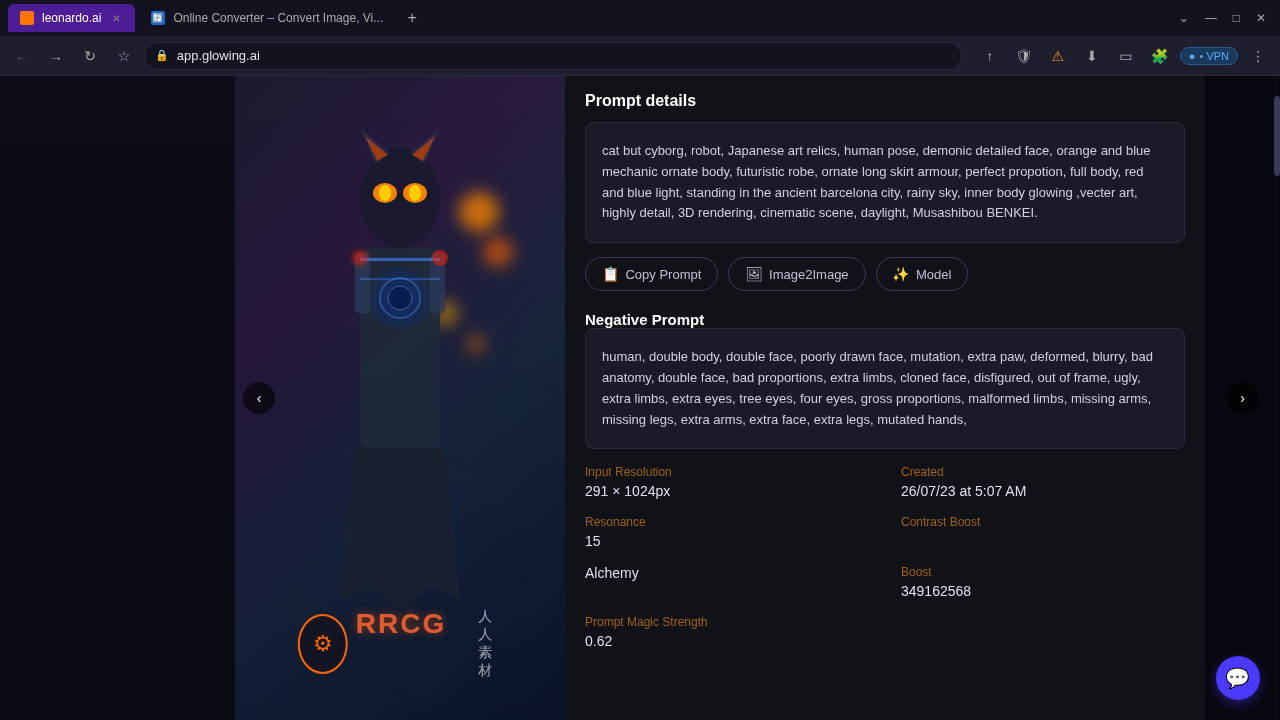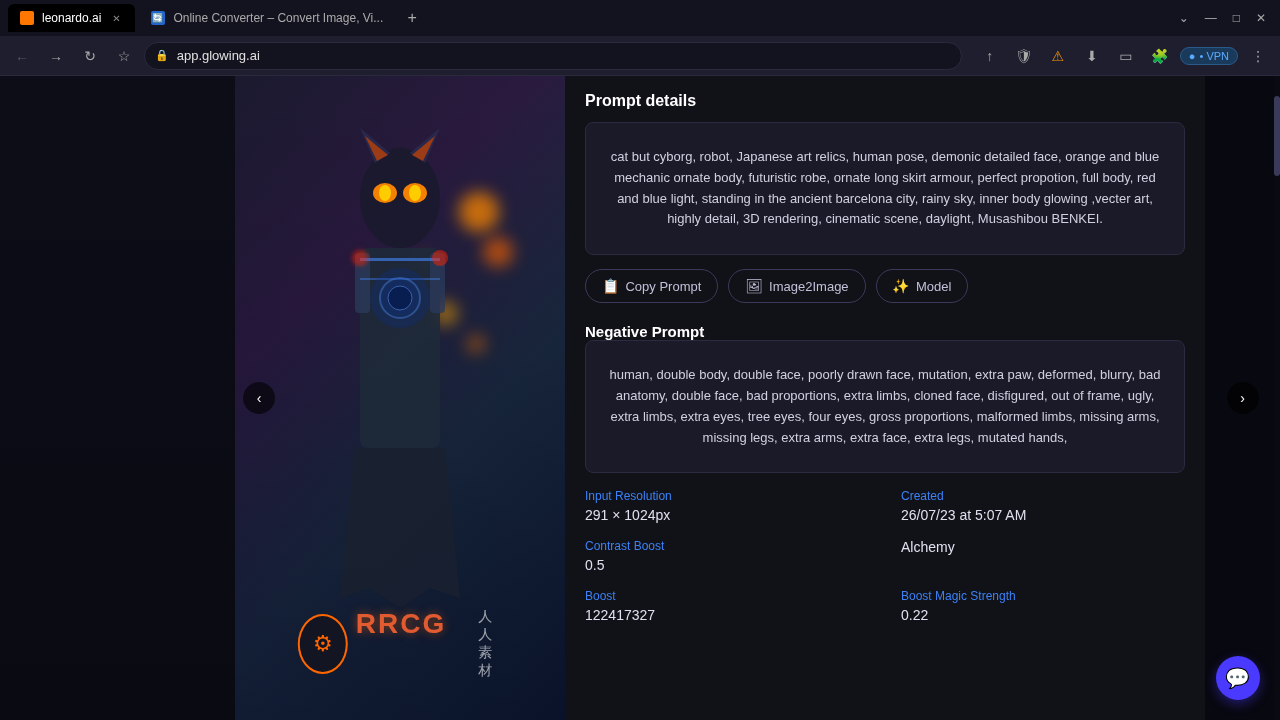--- a/index.html
+++ b/index.html
@@ -29,21 +29,21 @@
       display: flex;
       align-items: center;
       height: 28px;
       padding: 0 12px;
       border-radius: 6px 6px 0 0;
       font-size: 12px;
       gap: 8px;
       color: #aaa;
     }
     .tab.active {
-      background: #000000;
+      background: #4c1d95;
       color: #fff;
     }
     .tab-favicon {
       width: 14px;
       height: 14px;
       border-radius: 2px;
       background: #ff7700;
       display: inline-block;
       flex-shrink: 0;
     }
@@ -205,26 +205,25 @@
       font-size: 16px;
       font-weight: 600;
       color: #ffffff;
       margin-bottom: 12px;
     }
 
     .prompt-box {
       background: #1a1a28;
       border: 1px solid #2a2a40;
       border-radius: 8px;
-      padding: 24px 16px;
+      padding: 18px 16px;
       font-size: 13px;
       color: #d0d0e0;
       line-height: 1.6;
       margin-bottom: 14px;
-      text-align: center;
     }
 
     .action-buttons {
       display: flex;
       gap: 10px;
       margin-bottom: 20px;
     }
     .action-btn {
       display: flex;
       align-items: center;
@@ -248,21 +247,21 @@
 
     .metadata-grid {
       display: grid;
       grid-template-columns: 1fr 1fr;
       gap: 16px 32px;
       margin-top: 16px;
     }
     .meta-item {}
     .meta-label {
       font-size: 12px;
-      color: #3b82f6;
+      color: #a16207;
       margin-bottom: 4px;
     }
     .meta-value {
       font-size: 14px;
       color: #e0e0f0;
       font-weight: 500;
     }
 
     
     .watermark {
@@ -500,33 +499,36 @@
     <div class="metadata-grid">
       <div class="meta-item">
         <div class="meta-label">Input Resolution</div>
         <div class="meta-value">291 × 1024px</div>
       </div>
       <div class="meta-item">
         <div class="meta-label">Created</div>
         <div class="meta-value">26/07/23 at 5:07 AM</div>
       </div>
       <div class="meta-item">
+        <div class="meta-label">Resonance</div>
+        <div class="meta-value">15</div>
+      </div>
+      <div class="meta-item">
         <div class="meta-label">Contrast Boost</div>
-        <div class="meta-value">0.5</div>
       </div>
       <div class="meta-item">
         <div class="meta-value">Alchemy</div>
       </div>
       <div class="meta-item">
         <div class="meta-label">Boost</div>
-        <div class="meta-value">122417327</div>
-      </div>
-      <div class="meta-item">
-        <div class="meta-label">Boost Magic Strength</div>
-        <div class="meta-value">0.22</div>
+        <div class="meta-value">349162568</div>
+      </div>
+      <div class="meta-item">
+        <div class="meta-label">Prompt Magic Strength</div>
+        <div class="meta-value">0.62</div>
       </div>
     </div>
   </div>
 
   <div class="far-right">
     <div class="far-right-arrow">
       <span>›</span>
     </div>
     <div class="scrollbar-track">
       <div class="scrollbar-thumb"></div>

